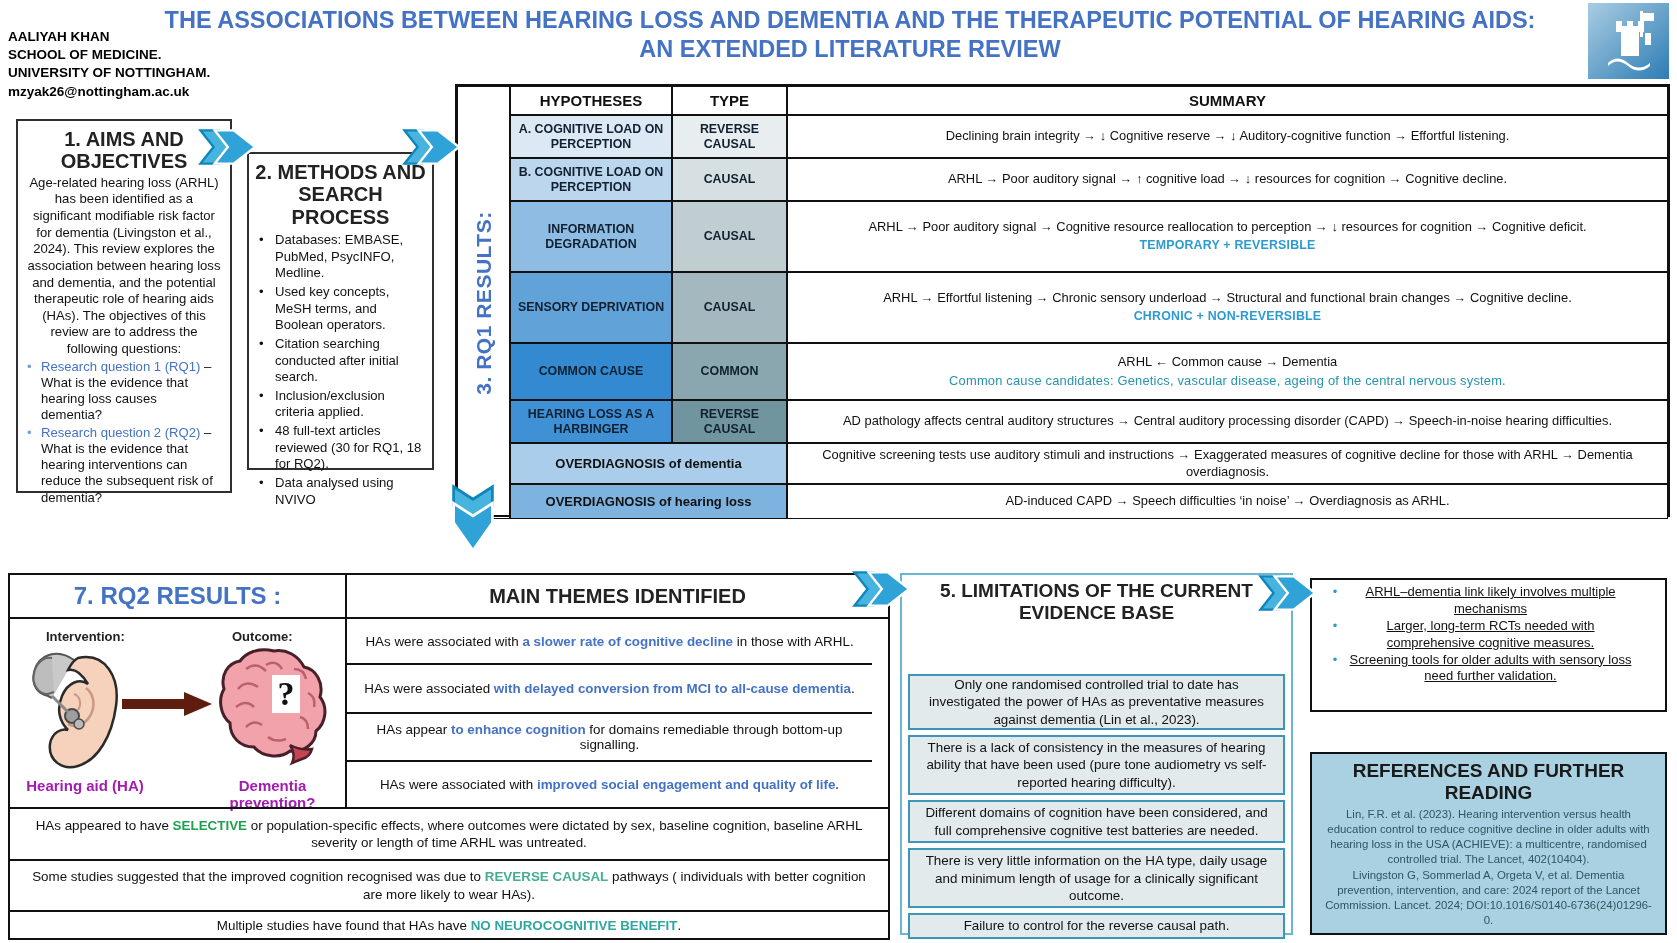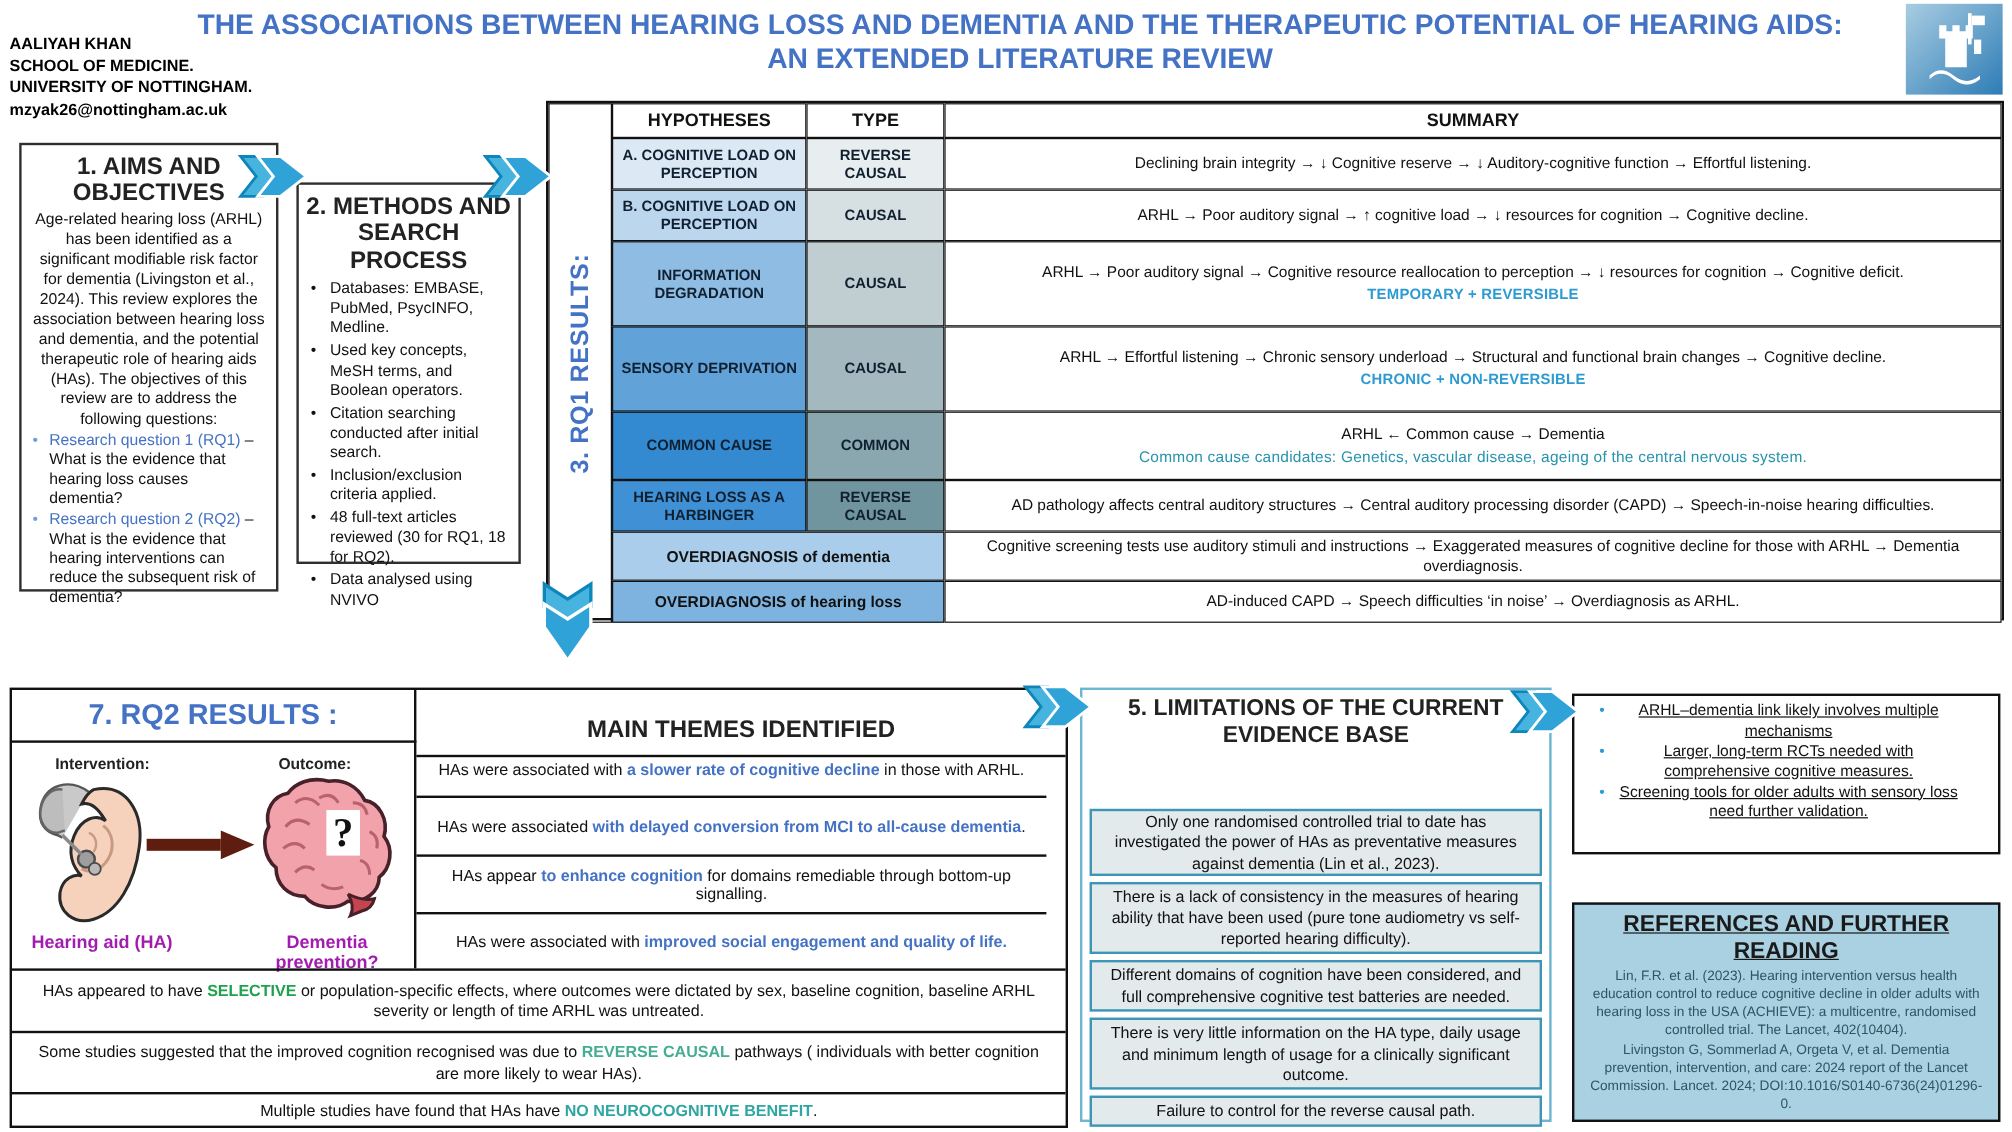--- a/index.html
+++ b/index.html
@@ -43,21 +43,21 @@
   .hypc, .typec { font-weight:bold; font-size:12.4px; line-height:1.18; padding:2px 6px; color:#102030; }
   .sumc { flex-direction:column; font-size:12.9px; line-height:1.25; padding:2px 14px; gap:3px; background:#fff; }
   .sum-note { font-weight:bold; font-size:12.4px; letter-spacing:0.2px; }
   .sum-note.light { font-weight:normal; font-size:12.9px; }
   .mergec { grid-column:2 / 4; font-weight:bold; font-size:13px; padding:2px 8px; }
 
   
   .bl-box { left:8px; top:573px; width:882px; height:367px; border:2.5px solid #111; background:#fff; }
   .bl-box .cell { position:absolute; display:flex; align-items:center; justify-content:center; text-align:center; }
   .rq2-header { left:0; top:0; width:337px; height:44px; border-right:2px solid #111; border-bottom:2px solid #111; color:#4472c4; font-size:24px; font-weight:bold; }
-  .themes-header { left:337px; top:12px; right:0; height:44px; border-bottom:2px solid #111; font-size:20px; font-weight:bold; color:#222; }
+  .themes-header { left:337px; top:0; right:0; height:44px; border-bottom:2px solid #111; font-size:20px; font-weight:bold; color:#222; }
   .rq2-figure { left:0; top:44px; width:337px; height:188px; border-right:2px solid #111; }
   .theme-row { left:337px; right:16px; font-size:13.4px; padding:0 14px; }
   .theme-row.b { border-bottom:2px solid #111; }
   .finding-row { left:0; right:0; border-top:2px solid #111; font-size:13.4px; padding:0 22px; line-height:1.3; }
   .hl-blue { color:#4472c4; font-weight:bold; }
   .theme-row .hl-blue { font-weight:bold; }
   .fig-label { position:absolute; font-size:13px; font-weight:bold; color:#222; }
   .fig-caption { position:absolute; font-size:15px; font-weight:bold; color:#a21caf; text-align:center; }
 
   
@@ -68,21 +68,21 @@
 
   
   .disc-box { left:1310px; top:578px; width:357px; height:134px; border:2px solid #111; background:#fff; padding:4px 10px 0 10px; }
   .disc-title { text-align:center; font-size:19px; font-weight:bold; color:#222; }
   .disc-bullet { display:flex; font-size:13px; line-height:1.3; }
   .disc-bullet .mark { width:26px; flex:0 0 26px; text-align:center; color:#2e9ad2; }
   .disc-bullet .t { flex:1; text-align:center; padding-right:22px;text-decoration:underline; }
 
   
   .ref-box { left:1310px; top:752px; width:357px; height:183px; background:#a9d1e2; border:2px solid #111; text-align:center; padding:6px 12px 0 12px; }
-  .ref-title { font-size:19px; font-weight:bold; line-height:1.15; color:#1a1a1a;text-decoration:underline; }
+  .ref-title { font-size:19px; font-weight:bold; line-height:1.15; color:#1a1a1a; }
   .ref-text { margin-top:3px; font-size:11.4px; line-height:1.32; color:#2f5560; }
 
   .arrow-h { z-index:6; }
   .arrow-v { z-index:6; }
 </style>
 </head>
 <body>
 
 <div class="poster">
 

